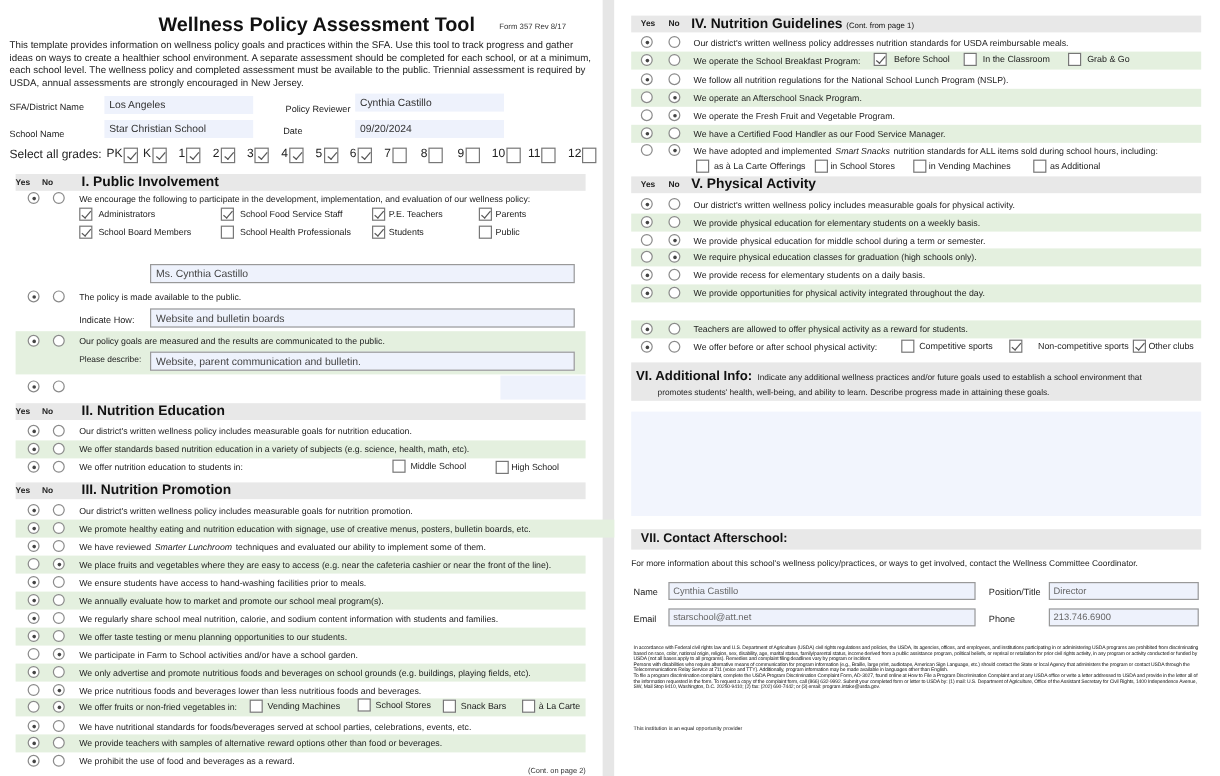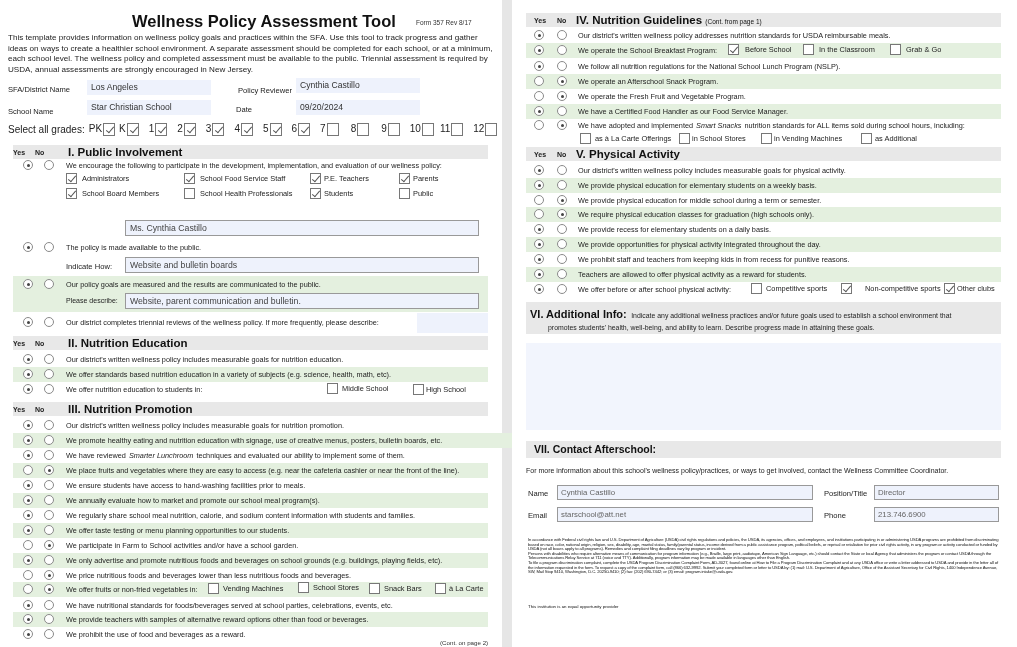--- a/index.html
+++ b/index.html
@@ -195,21 +195,20 @@
     <i class="rd on" style="left:10px;top:3px"></i>
     <i class="rd" style="left:31px;top:3px"></i>
     <span class="tx" style="left:53px;top:4px">Our policy goals are measured and the results are communicated to the public.</span>
     <span class="tx" style="left:53px;top:21px;font-size:7px">Please describe:</span>
   </div>
   <div class="inbox" style="left:125px;top:293px;width:354px">Website, parent communication and bulletin.</div>
 
   <div class="row" style="left:13px;top:315px;width:475px">
     <i class="rd on" style="left:10px"></i>
     <i class="rd" style="left:31px"></i>
-    <span class="tx" style="left:53px">Our district completes triennial reviews of the wellness policy. If more frequently, please describe:</span>
   </div>
   <div class="fld" style="left:417px;top:313px;width:71px;height:20px"></div>
 
   <div class="sechead" style="left:13px;top:336px;width:475px">
     <span class="yn" style="left:0px">Yes</span>
     <span class="yn" style="left:22px">No</span>
     <span class="st" style="left:55px">II. Nutrition Education</span>
   </div>
   <div class="row" style="left:13px;top:352px;width:475px">
     <i class="rd on" style="left:10px"></i>
@@ -446,25 +445,20 @@
   <div class="row" style="left:14px;top:222px;width:475px">
       <i class="rd on" style="left:8px"></i>
       <i class="rd" style="left:31px"></i>
       <span class="tx" style="left:52px">We provide recess for elementary students on a daily basis.</span>
     </div>
   <div class="row g" style="left:14px;top:237px;width:475px">
       <i class="rd on" style="left:8px"></i>
       <i class="rd" style="left:31px"></i>
       <span class="tx" style="left:52px">We provide opportunities for physical activity integrated throughout the day.</span>
     </div>
-  <div class="row" style="left:14px;top:252px;width:475px">
-      <i class="rd on" style="left:8px"></i>
-      <i class="rd" style="left:31px"></i>
-      <span class="tx" style="left:52px">We prohibit staff and teachers from keeping kids in from recess for punitive reasons.</span>
-    </div>
   <div class="row g" style="left:14px;top:267px;width:475px">
       <i class="rd on" style="left:8px"></i>
       <i class="rd" style="left:31px"></i>
       <span class="tx" style="left:52px">Teachers are allowed to offer physical activity as a reward for students.</span>
     </div>
   <div class="row" style="left:14px;top:282px;width:475px">
       <i class="rd on" style="left:8px"></i>
       <i class="rd" style="left:31px"></i>
       <span class="tx" style="left:52px">We offer before or after school physical activity:</span>
     </div>

